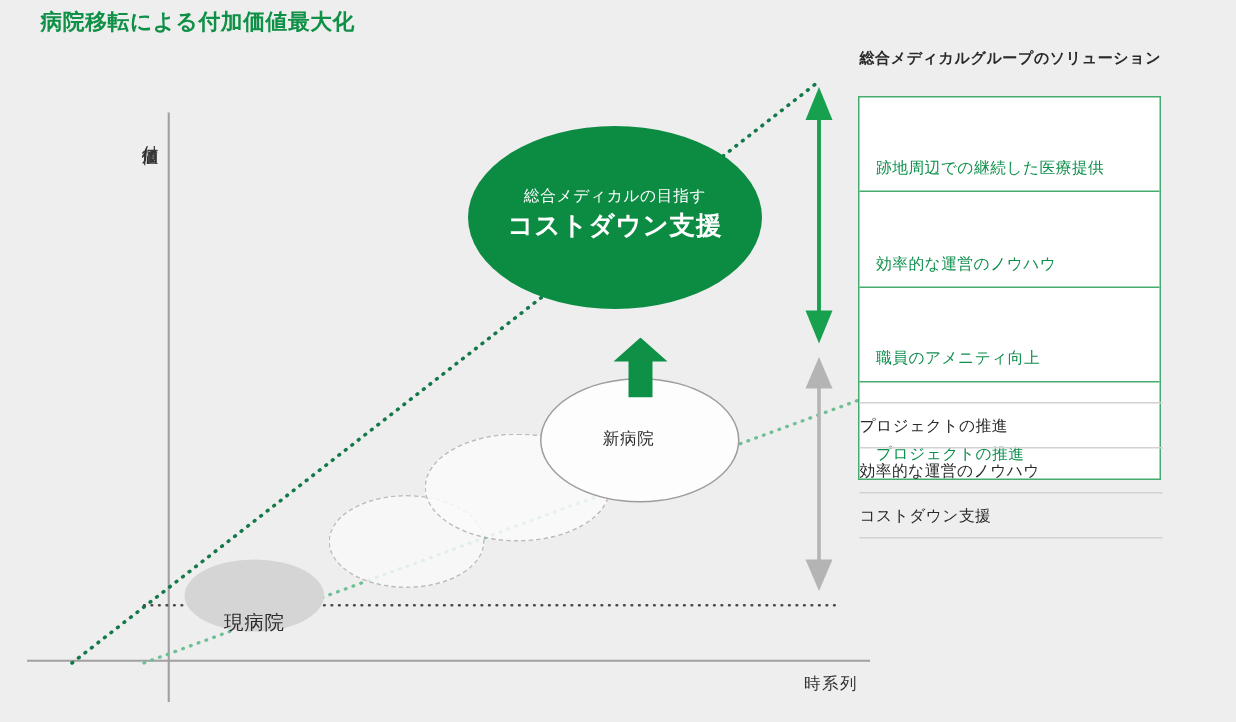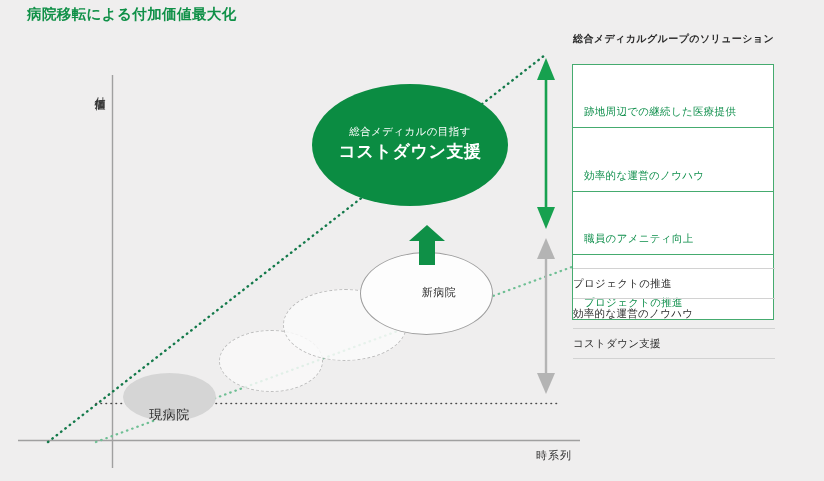--- a/index.html
+++ b/index.html
@@ -119,21 +119,20 @@
   }
   .ellipse-label-new {
     position: absolute;
     left: 360px;
     top: 285px;
     width: 118px;
     text-align: center;
     font-size: 11px;
     color: #2a2a2a;
     letter-spacing: 0.5px;
-    padding-left: 20px;
   }
   .ellipse-goal {
     left: 312px;
     top: 84px;
     width: 196px;
     height: 122px;
     background: #0b8c42;
   }
   .goal-text {
     position: absolute;

